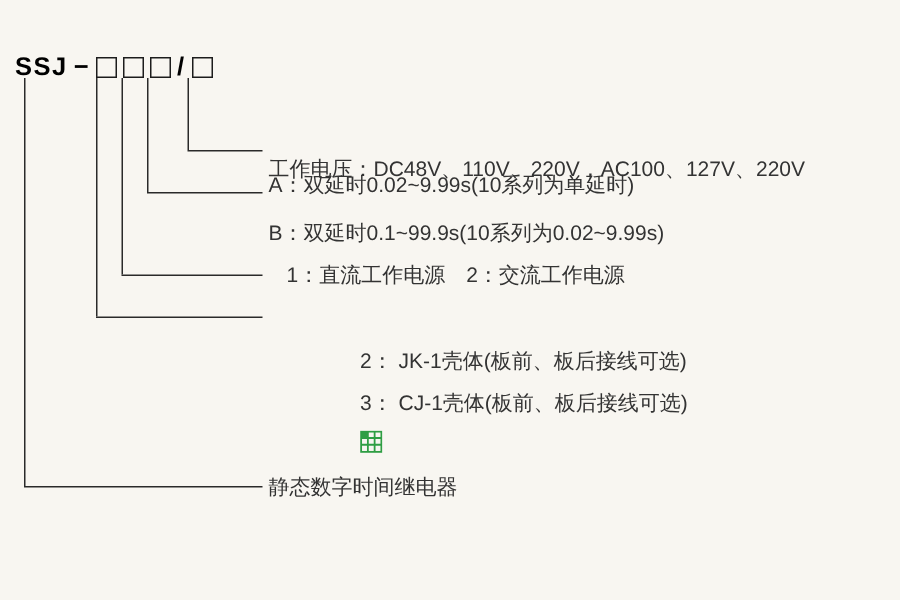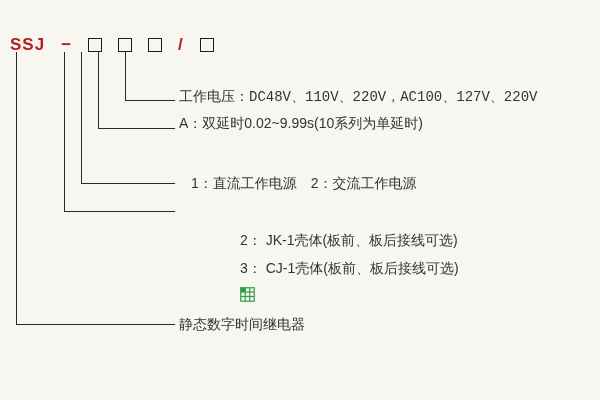--- a/index.html
+++ b/index.html
@@ -20,24 +20,24 @@
     background:var(--background);
     overflow:hidden;
     color:var(--text);
   }
   .model-code{
     position:absolute;
     left:10px;
     top:35px;
     display:flex;
     align-items:center;
-    gap:16px;
+    gap:4px;
     font-size:17px;
     font-weight:bold;
-    color:#b91c1c;
+    color:#000000;
     letter-spacing:1px;
   }
   .model-box{
     display:inline-block;
     width:12px;
     height:12px;
     border:1.5px solid #1c1c1c;
     background:transparent;
   }
   .vline{
@@ -87,24 +87,25 @@
   <div class="vline" style="left:81px;top:52px;height:131px;"></div>
   <div class="vline" style="left:98px;top:52px;height:76px;"></div>
   <div class="vline" style="left:125px;top:52px;height:48px;"></div>
 
   <div class="hline" style="left:125px;top:100px;width:50px;"></div>
   <div class="hline" style="left:98px;top:128px;width:77px;"></div>
   <div class="hline" style="left:81px;top:183px;width:94px;"></div>
   <div class="hline" style="left:64px;top:211px;width:111px;"></div>
   <div class="hline" style="left:16px;top:324px;width:159px;"></div>
 
-  <div class="row" style="left:179px;top:88px;font-family:Liberation Mono, monospace;">工作电压：DC48V、110V、220V，AC100、127V、220V</div>
+  <div class="row" style="left:179px;top:103px;">工作电压：DC48V、110V、220V，AC100、127V、220V</div>
 
   <div class="row" style="left:179px;top:102px;margin-top:12px;">A：双延时0.02~9.99s(10系列为单延时)</div>
 
+  <div class="row" style="left:179px;top:146px;">B：双延时0.1~99.9s(10系列为0.02~9.99s)</div>
 
   <div class="row" style="left:191px;top:174px;">1：直流工作电源　2：交流工作电源</div>
 
 
   <div class="row" style="left:240px;top:231px;">2： JK-1壳体(板前、板后接线可选)</div>
 
   <div class="row" style="left:240px;top:259px;text-align:center;">3： CJ-1壳体(板前、板后接线可选)</div>
 
   <div class="row row-flex" style="left:240px;top:287px;">
     <span class="wm-icon">

